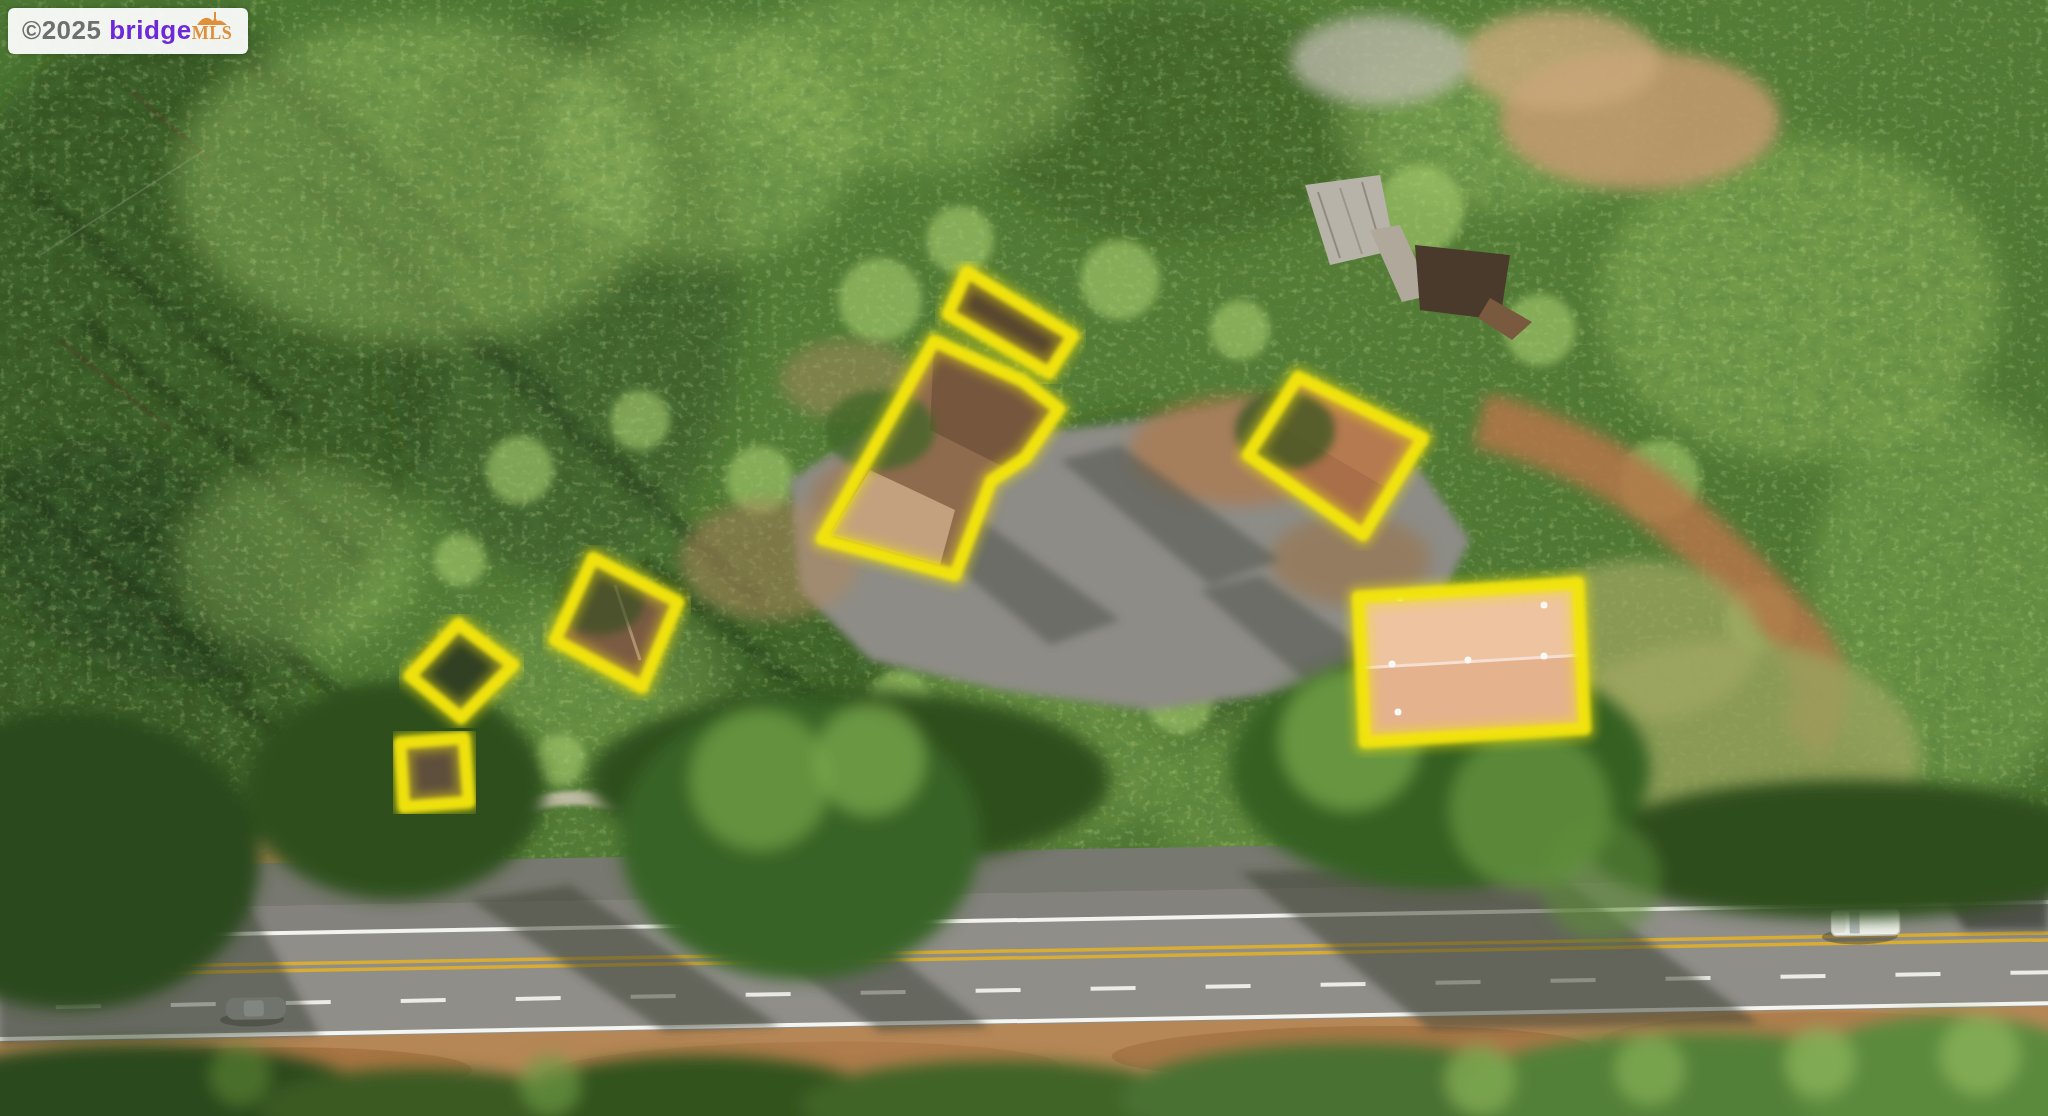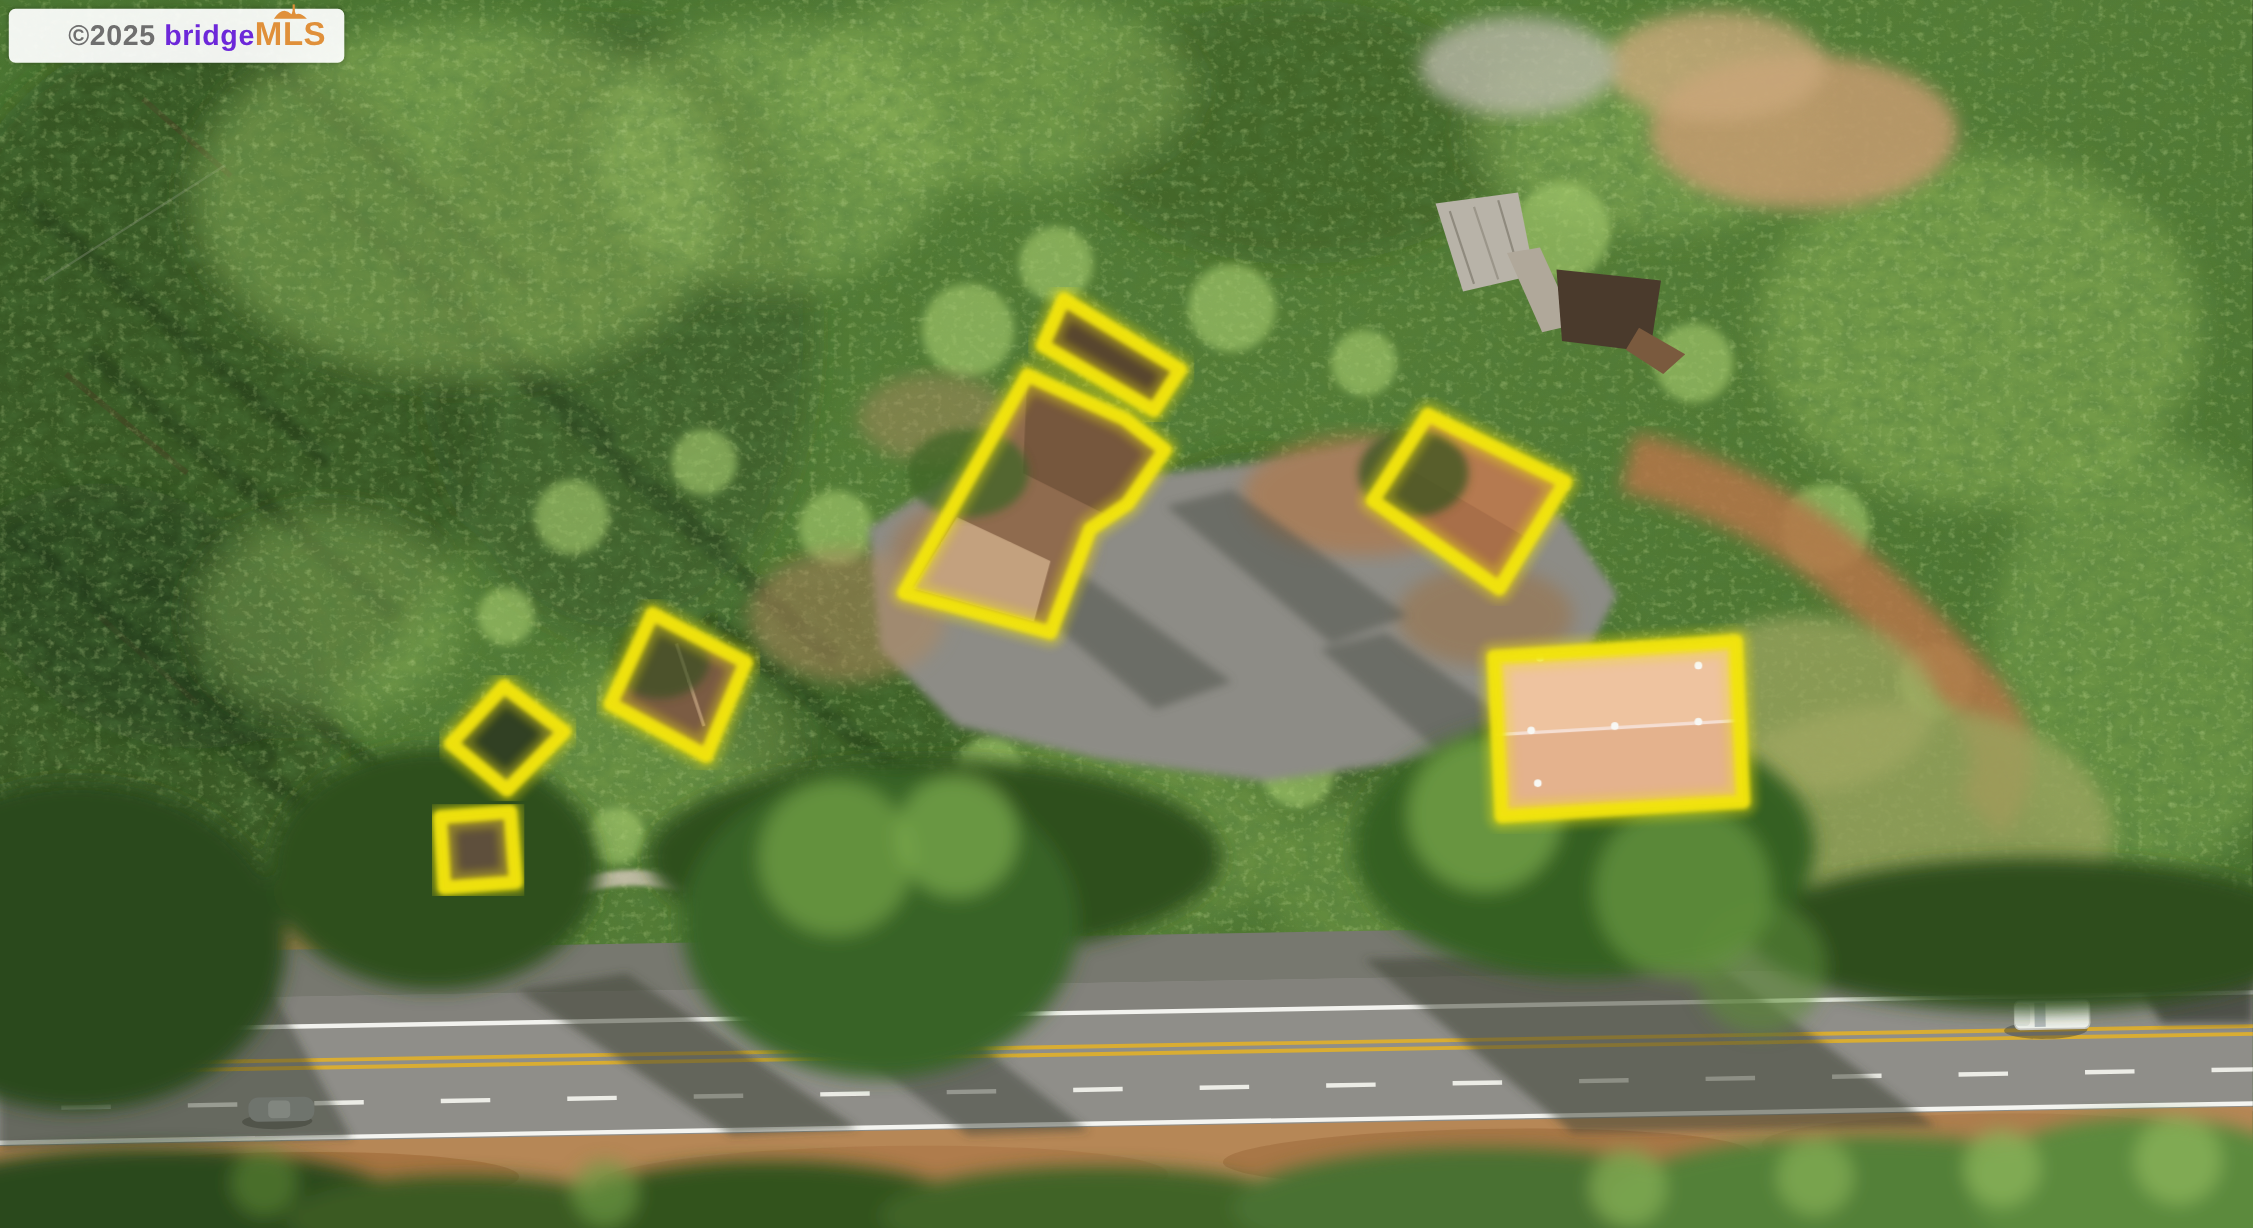--- a/index.html
+++ b/index.html
@@ -3,21 +3,21 @@
 <meta charset="utf-8">
 <style>
   html,body{margin:0;padding:0;background:#2d3b22;}
   #stage{position:relative;width:2048px;height:1116px;overflow:hidden;
          font-family:"Liberation Sans",sans-serif;}
   #stage svg{display:block;}
   .watermark{position:absolute;left:8px;top:8px;background:rgba(255,255,255,.93);
              border-radius:6px;padding:7px 16px 8px 14px;display:flex;align-items:baseline;
              box-shadow:0 0 4px rgba(0,0,0,.25);}
   .watermark .gray{font-size:26px;font-weight:bold;letter-spacing:.5px;}
-  .watermark .mls{font-size:30px;font-weight:bold;letter-spacing:.5px;position:relative;}
+  .watermark .mls{font-size:18px;font-weight:bold;letter-spacing:.5px;position:relative;font-family:Liberation Serif, serif;}
   .watermark .logo{position:absolute;left:50%;top:-12px;transform:translateX(-50%);}
 </style>
 </head>
 <body>
 
 <div id="stage">
 <svg width="2048" height="1116" viewBox="0 0 2048 1116">
   <defs>
     <linearGradient id="gbase" x1="0" y1="0" x2="1" y2="1">
       <stop offset="0" stop-color="#4a7430"></stop>
@@ -254,21 +254,21 @@
     <polygon stroke-width="13" opacity="0.97" filter="url(#b2)" points="934,341 1023,381 1059,409 1025,458 991,481 955,575 822,539" stroke="#f2e40c"></polygon>
     <polygon stroke-width="13" opacity="0.97" filter="url(#b2)" points="593,558 678,602 642,687 555,640" stroke="#f2e40c"></polygon>
     <polygon stroke-width="13" opacity="0.97" filter="url(#b2)" points="458,624 513,665 461,718 410,676" stroke="#f2e40c"></polygon>
     <polygon stroke-width="13" opacity="0.97" filter="url(#b2)" points="400,743 464,738 469,802 404,807" stroke="#f2e40c"></polygon>
     <polygon stroke-width="13" opacity="0.97" filter="url(#b2)" points="1298,377 1423,438 1363,535 1248,455" stroke="#f2e40c"></polygon>
     <polygon stroke-width="13" opacity="0.97" filter="url(#b2)" points="1358,597 1578,583 1585,729 1365,742" stroke="#f2e40c"></polygon>
   </g>
 </svg>
 
 <div class="watermark">
-  <span class="gray" style="color:#6f6f6f;white-space:pre;margin-left:40px;">©2025 </span>
+  <span class="gray" style="color:#6f6f6f;white-space:pre;">©2025 </span>
       <span class="gray" style="color:#6d28d9;">bridge</span>
       <span class="mls" style="color:#e0903a;">
     <svg class="logo" width="32" height="15" viewBox="0 0 32 15">
       <path d="M1,14 Q9,2 17,10 L19,5 L21,10 Q25,8 31,14 Z" fill="#e0903a"></path>
       <rect x="18" y="1" width="2" height="9" fill="#e0903a"></rect>
     </svg>
     <span>MLS</span>
   </span>
 </div>
 </div>

